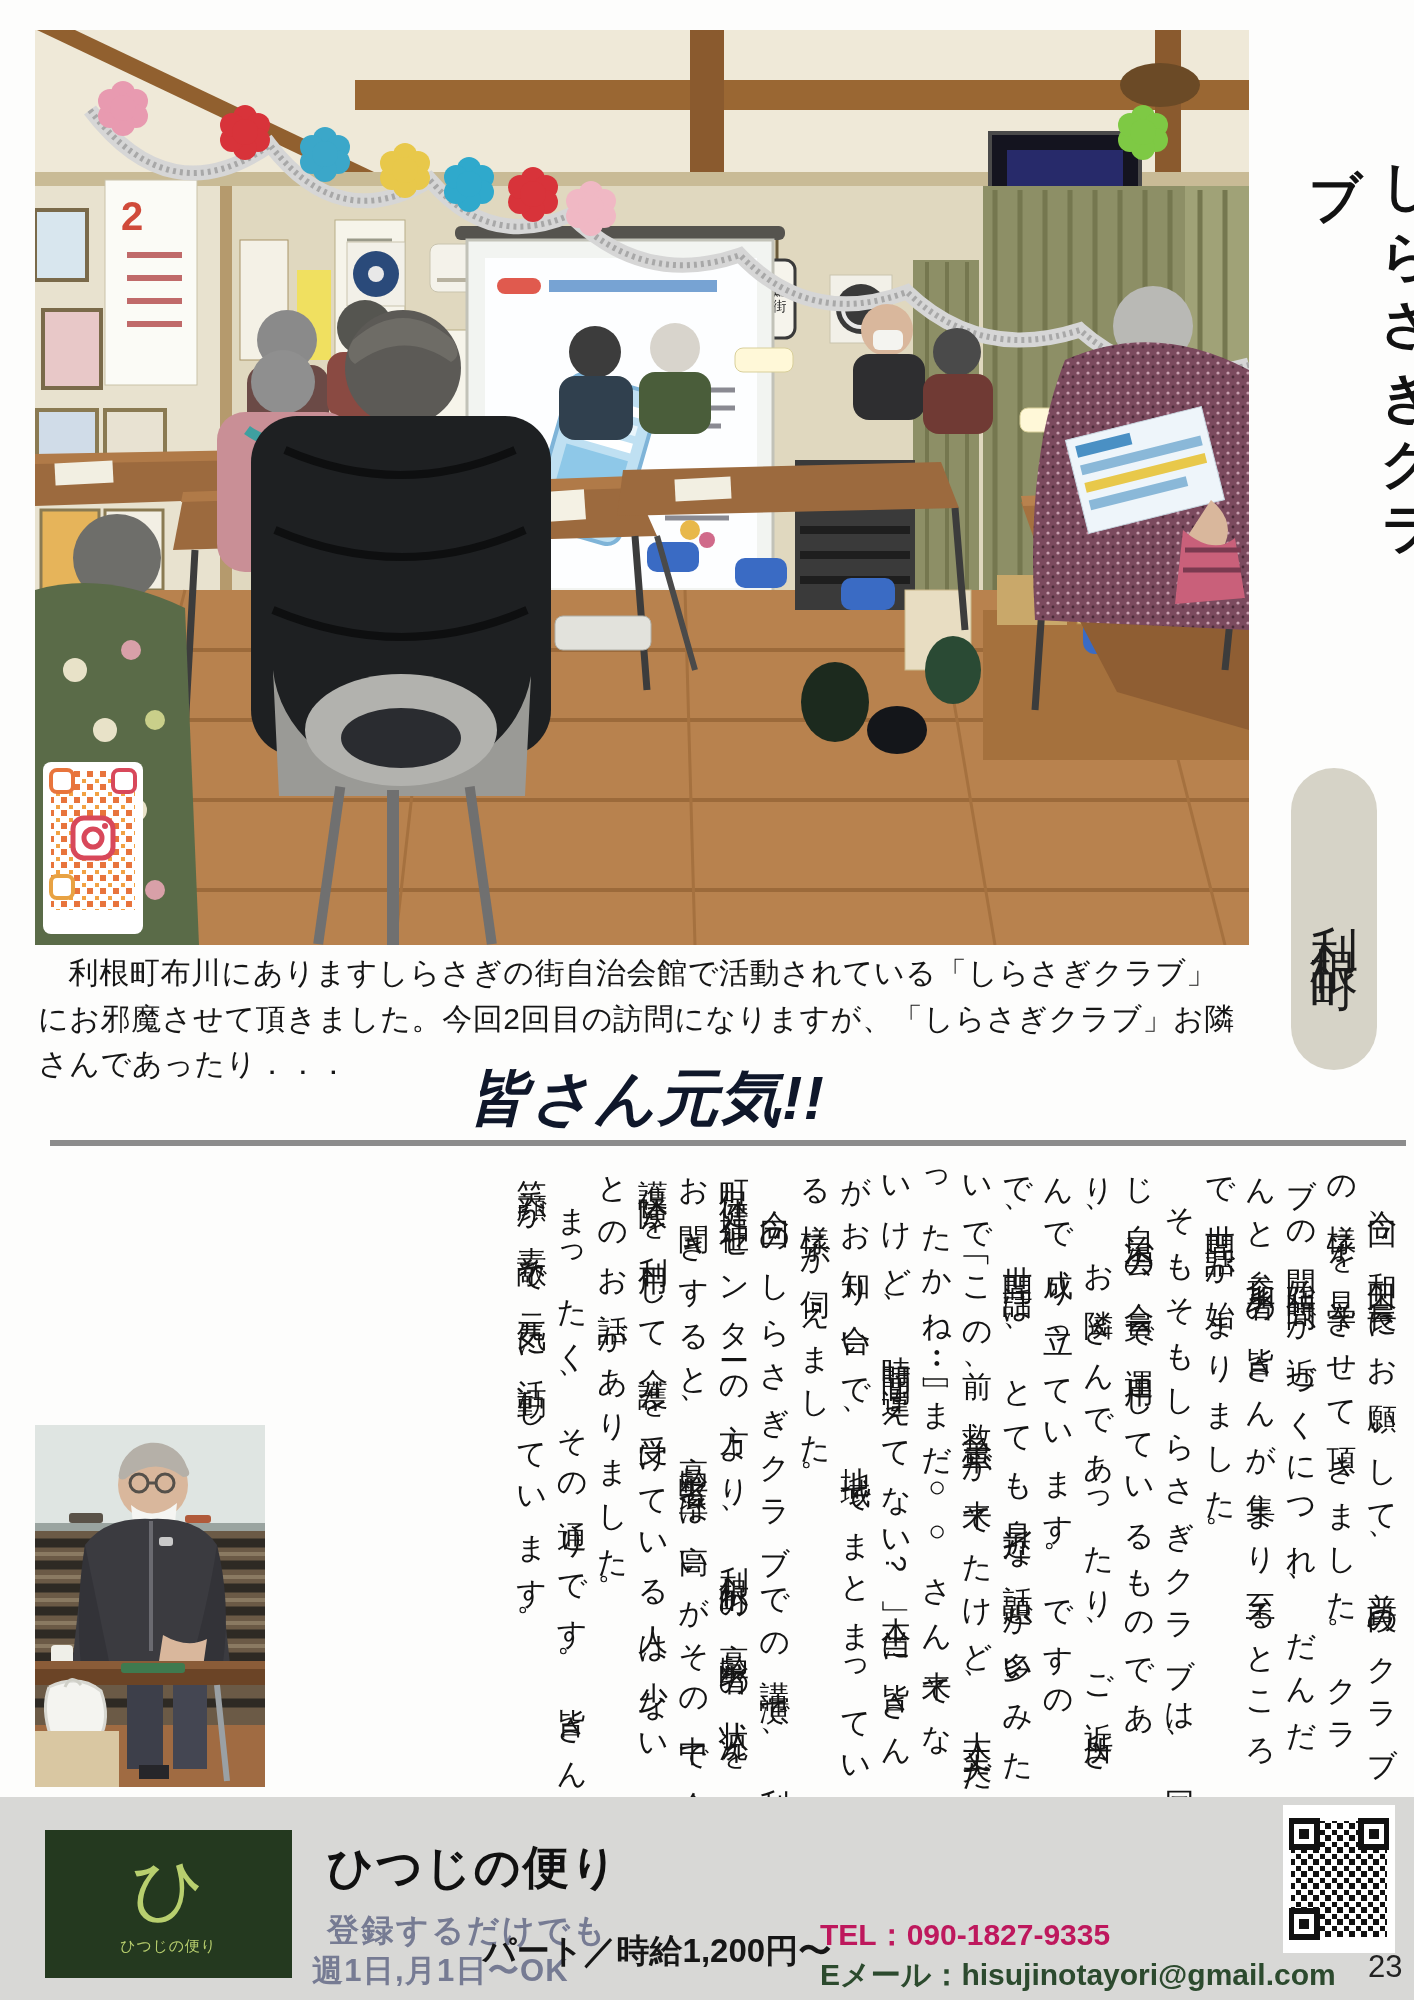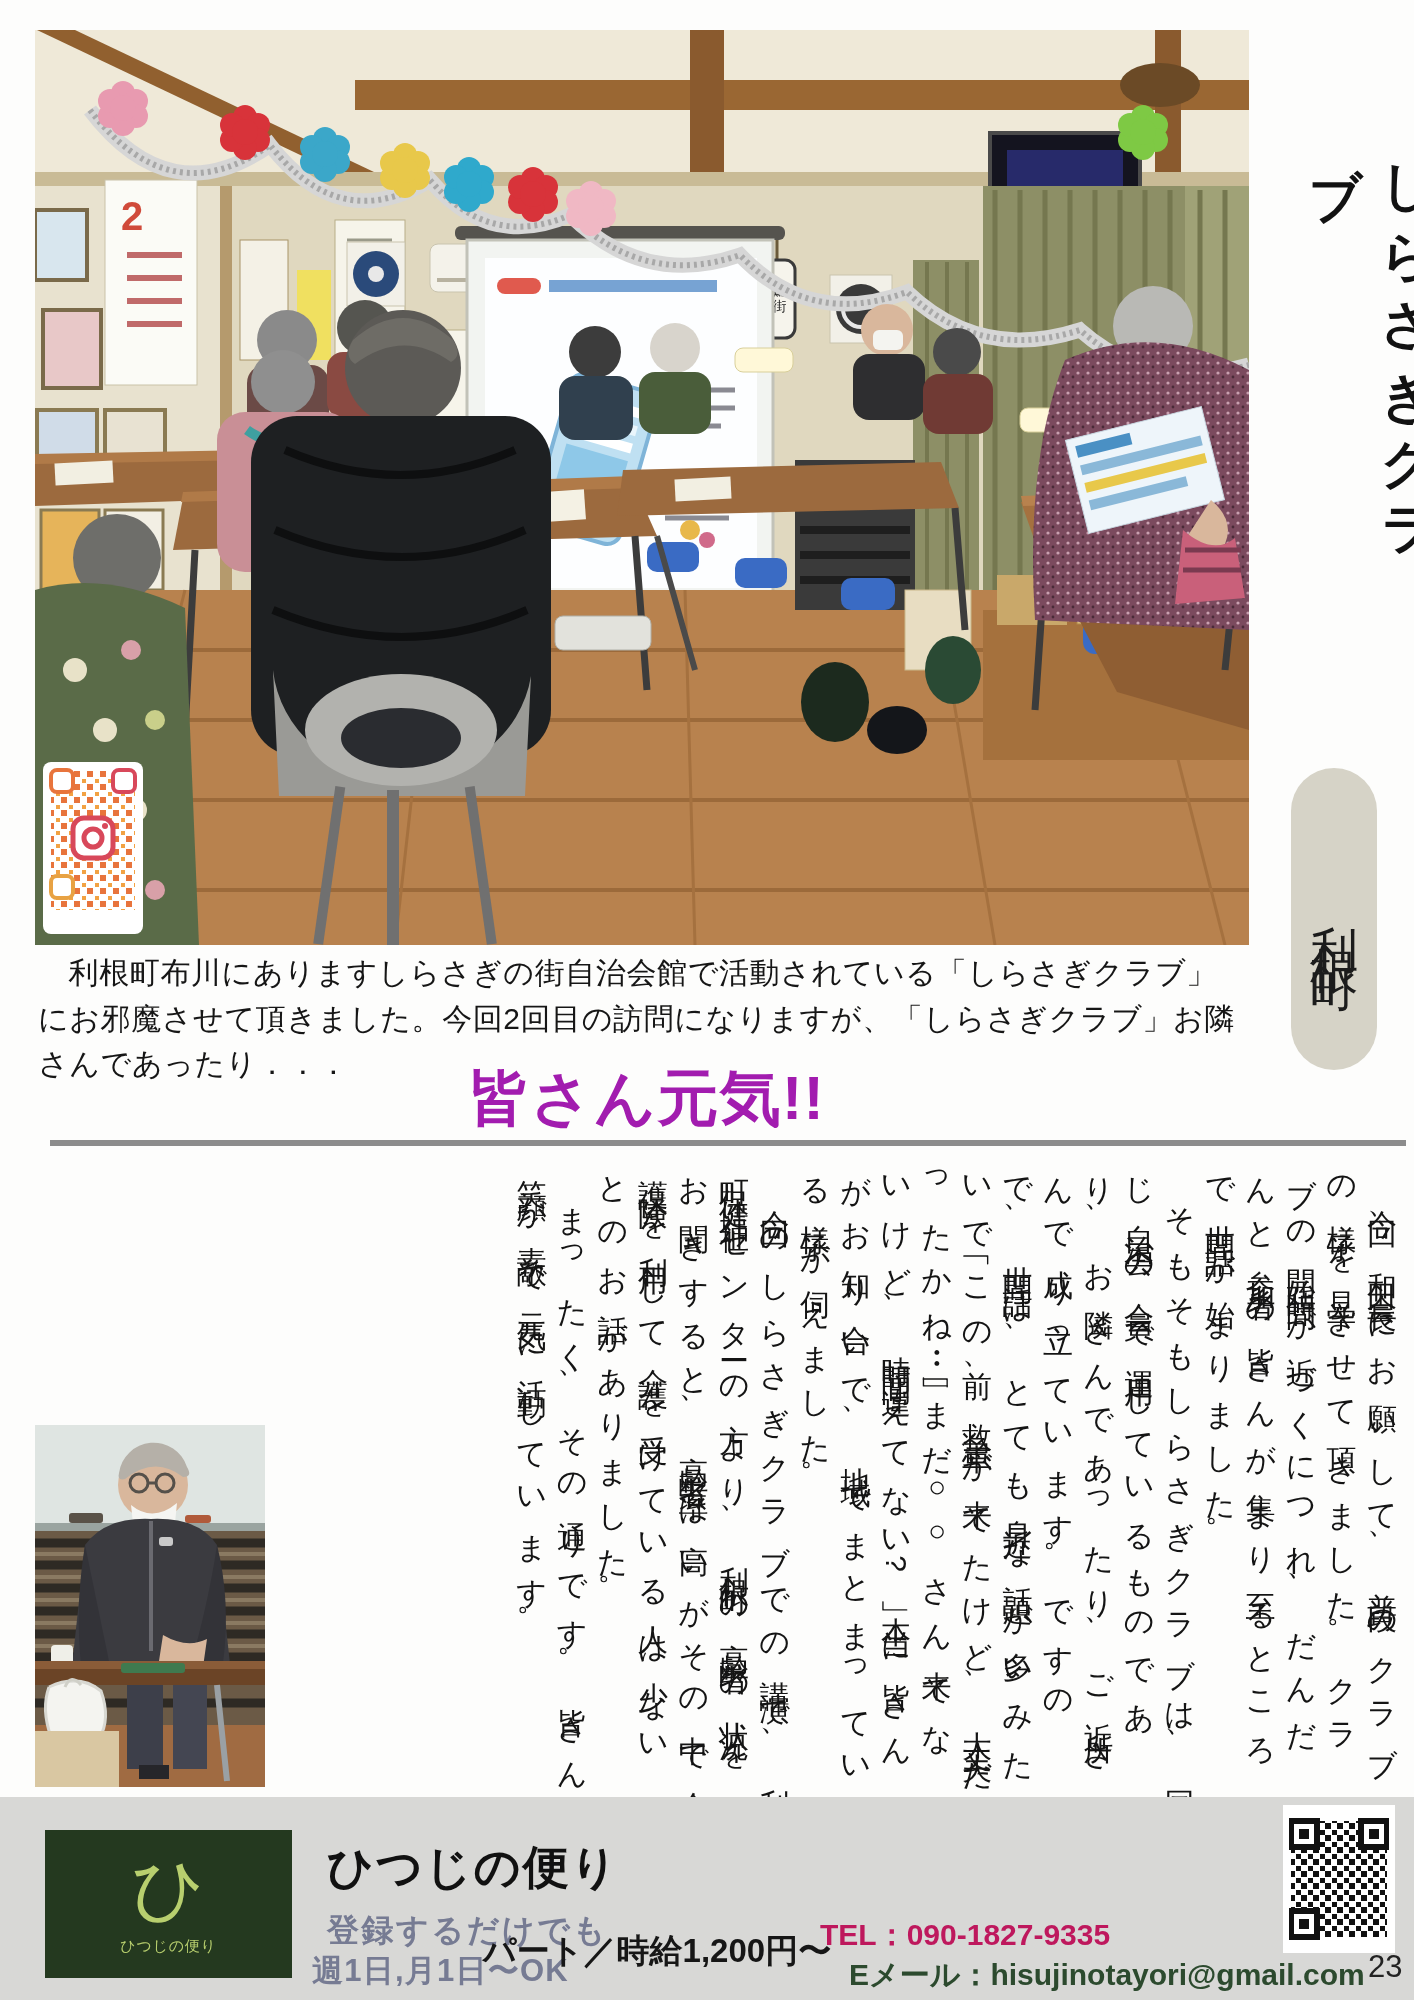--- a/index.html
+++ b/index.html
@@ -15,21 +15,21 @@
       writing-mode:vertical-rl;text-orientation:mixed;
       font-size:53px;font-weight:bold;letter-spacing:0.16em;color:#121212;}
   .side-badge{position:absolute;left:1291px;top:768px;width:86px;height:302px;
       background:#d6d3c7;border-radius:44px;display:flex;align-items:center;justify-content:center;}
   .side-badge span{writing-mode:vertical-rl;font-size:48px;letter-spacing:0.45em;color:#1c1c1c;}
 
   
   .intro{position:absolute;left:38px;top:950px;width:1207px;
       font-size:30px;line-height:1.52;letter-spacing:0.02em;color:#161616;}
   .headline{position:absolute;left:468px;top:1058px;font-size:61px;font-weight:900;
-      letter-spacing:0.02em;color:#a21caf;white-space:nowrap;}
+      letter-spacing:0.02em;color:#0f172a;white-space:nowrap;font-style:italic;}
 
   .divider{position:absolute;left:50px;top:1140px;width:1356px;height:6px;background:#8c8c8c;}
 
   
   .article{position:absolute;left:278px;top:1156px;width:1124px;height:632px;
       writing-mode:vertical-rl;text-orientation:mixed;
       font-size:30px;line-height:1.35;letter-spacing:0.36em;color:#141414;}
   .article p{margin:0;text-indent:1em;}
 
   
@@ -43,21 +43,21 @@
       display:flex;flex-direction:column;align-items:center;justify-content:center;}
   .f-logo .hi{font-size:72px;line-height:1;color:#b8cf6e;font-family:"Liberation Serif","DejaVu Serif",serif;}
   .f-logo .cap{font-size:15px;color:#b8cf6e;margin-top:12px;letter-spacing:0.05em;}
   .f-brand{position:absolute;left:327px;top:40px;font-size:46px;font-weight:900;color:#111;letter-spacing:0.04em;}
   .f-reg1{position:absolute;left:327px;top:112px;font-size:32px;font-weight:bold;color:#767b93;letter-spacing:0.08em;}
   .f-reg2{position:absolute;left:312px;top:153px;font-size:31px;font-weight:bold;color:#767b93;letter-spacing:0.04em;}
   .f-pay{position:absolute;left:483px;top:132px;font-size:33px;font-weight:900;color:#161616;}
   .f-desc{position:absolute;left:536px;top:30px;width:740px;font-size:28px;font-weight:bold;
       color:#2c4a2e;line-height:1.42;}
   .f-tel{position:absolute;left:820px;top:118px;font-size:30px;font-weight:900;color:#be185d;}
-  .f-mail{position:absolute;left:820px;top:158px;font-size:30px;font-weight:900;color:#2c4a2e;margin-left:29px;}
+  .f-mail{position:absolute;left:820px;top:158px;font-size:30px;font-weight:900;color:#2c4a2e;}
   .f-qr{position:absolute;left:1283px;top:8px;width:112px;height:148px;background:#fff;
       display:flex;align-items:center;justify-content:center;}
   .f-page{position:absolute;left:1368px;top:152px;font-size:31px;color:#222;}
 </style>
 </head>
 <body>
 
 <div class="page">
 
   <div class="photo-main">

